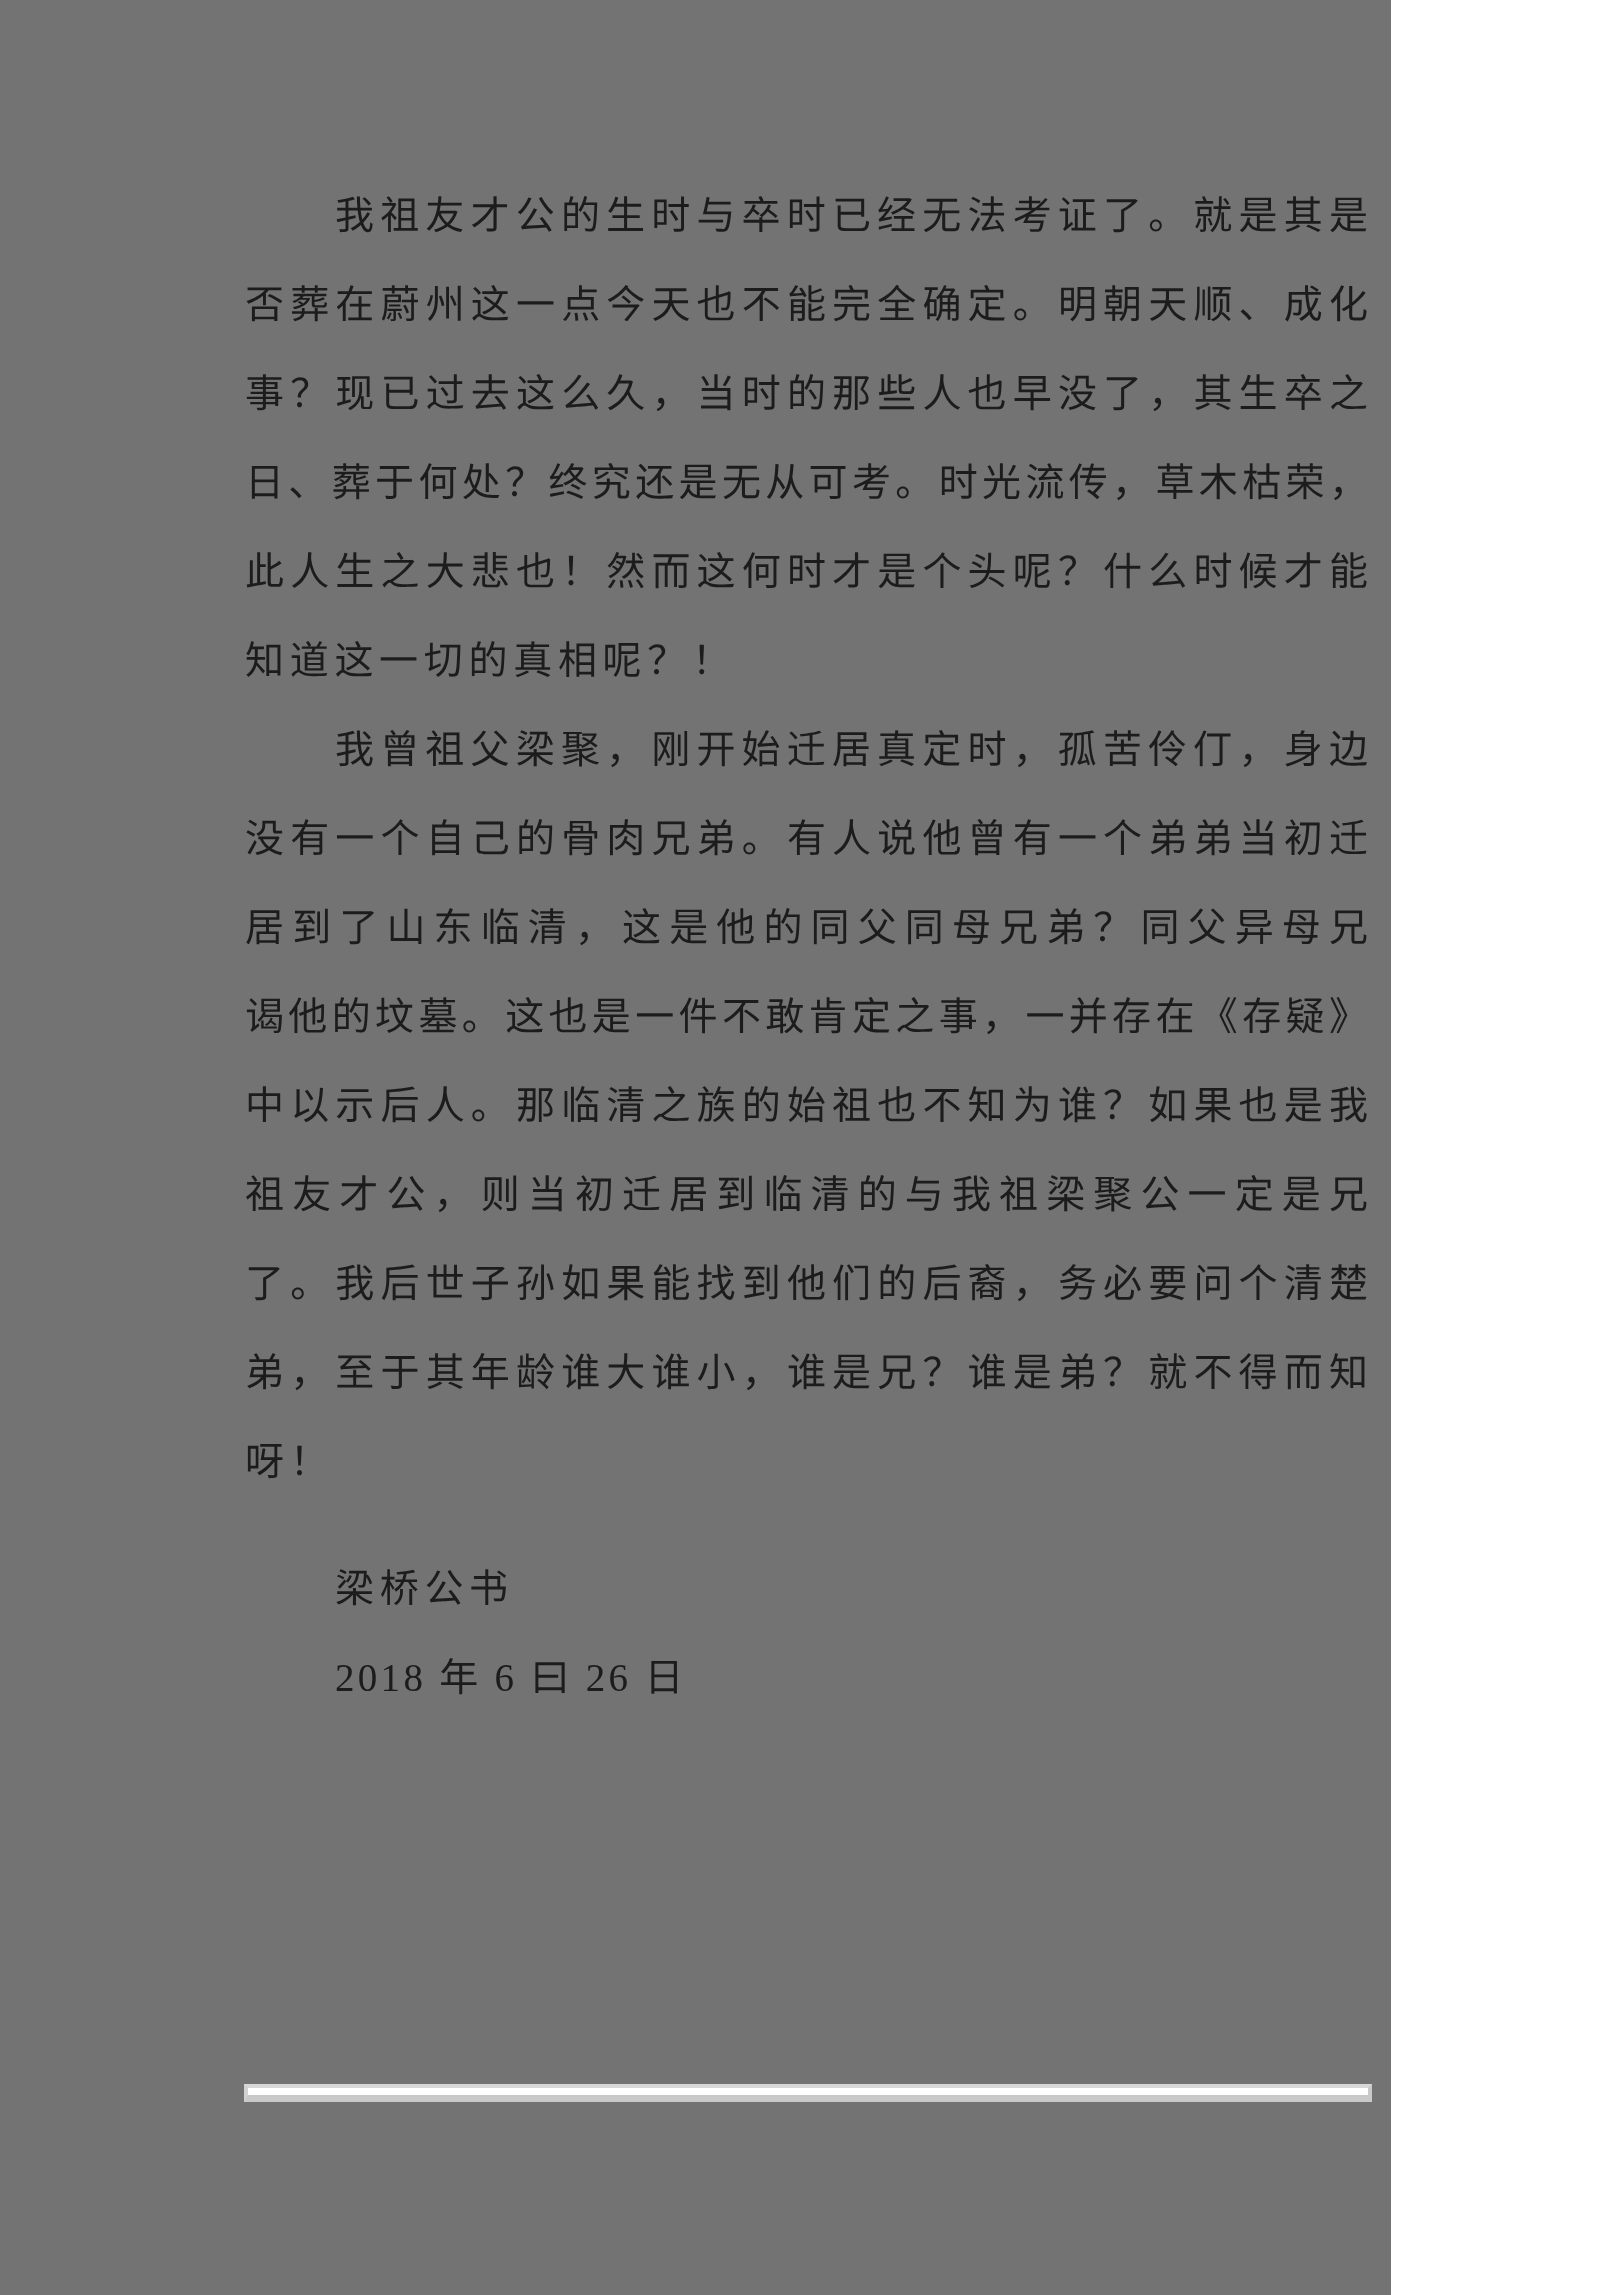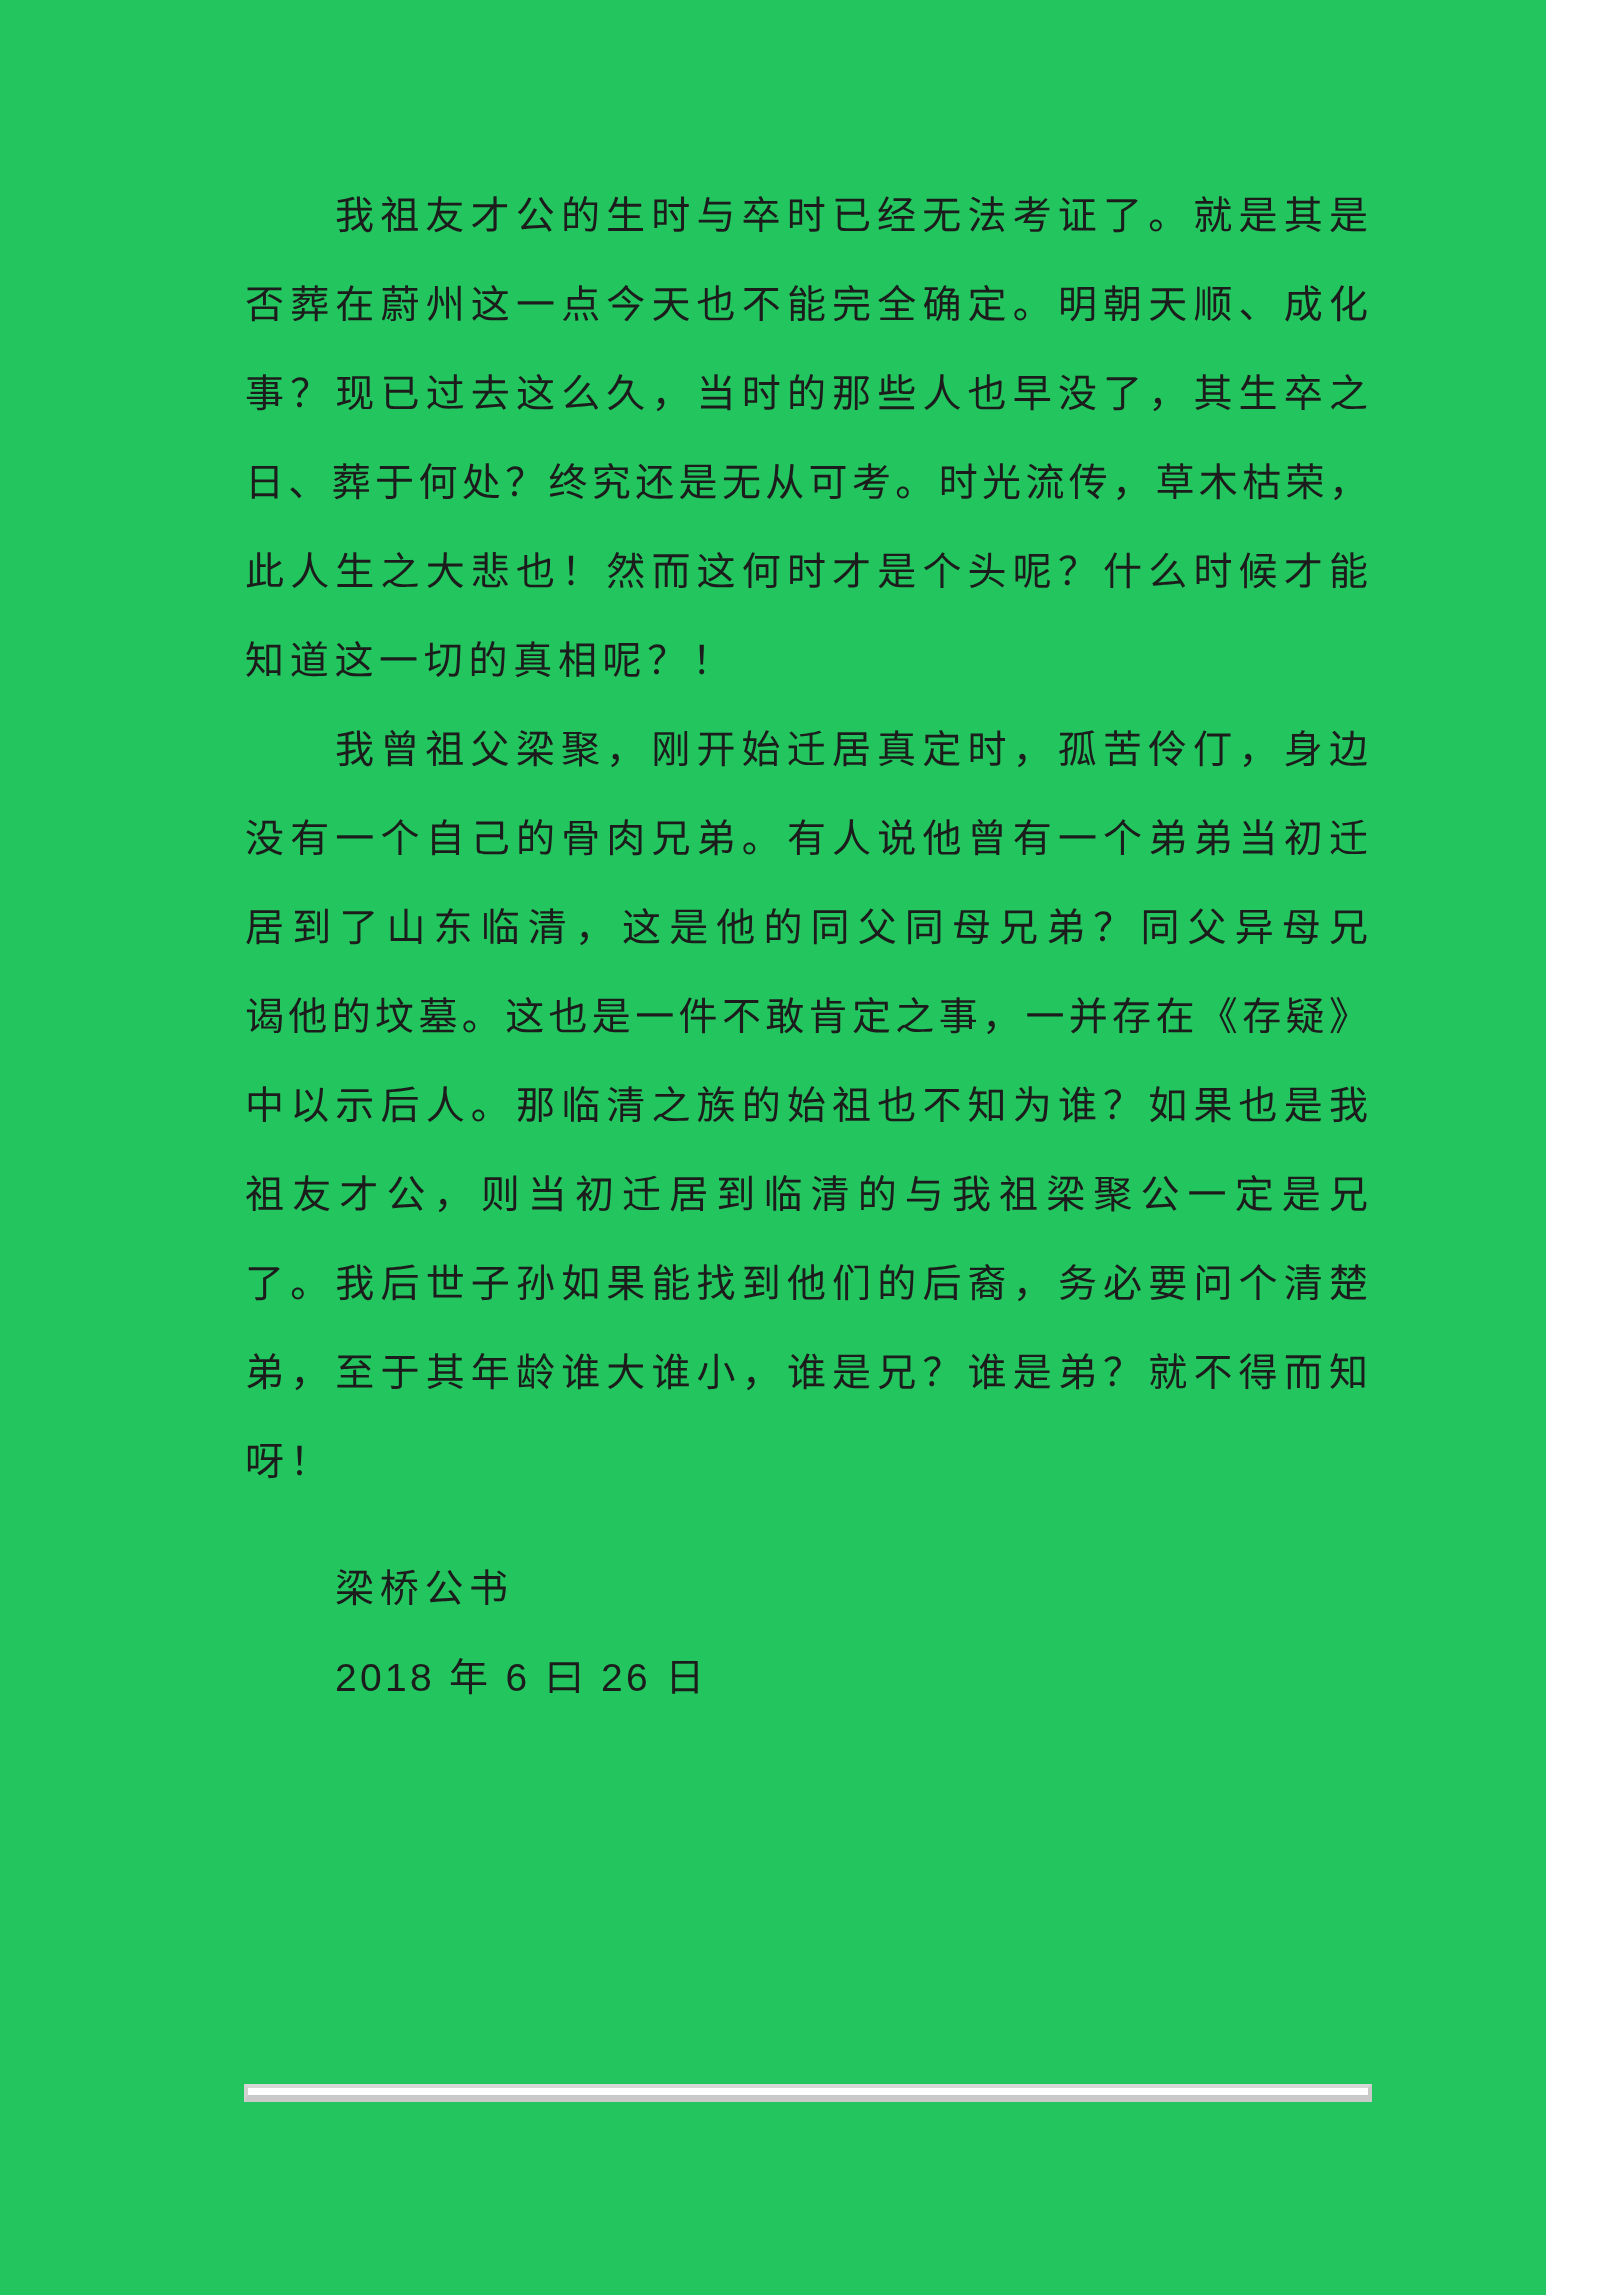--- a/index.html
+++ b/index.html
@@ -2,23 +2,23 @@
 <html lang="zh-CN" style="font-size:13px"><head>
 <meta charset="utf-8">
 <style>
   html, body {
     margin: 0;
     padding: 0;
     background: #ffffff;
   }
   .page {
     position: relative;
-    width: 1546px;
+    width: 1391px;
     height: 2295px;
-    background: #22c55e;
+    background: #737373;
     overflow: hidden;
   }
   .content {
     position: absolute;
     left: 245px;
     top: 171px;
     width: 1127px;
     color: #1c1c1c;
     font-family: "Liberation Serif", "DejaVu Serif", serif;
     font-size: 39px;
@@ -37,21 +37,21 @@
     white-space: normal;
     letter-spacing: 4.1px;
     text-align: justify;
     text-align-last: justify;
     text-justify: inter-character;
   }
   .line.indent {
     text-indent: 90px;
   }
   .line.sans {
-    font-family: Liberation Sans, sans-serif;
+    font-family: Liberation Serif, serif;
     letter-spacing: 3.3px;
   }
   .spacer {
     width: 100%;
   }
   .divider {
     position: absolute;
     left: 244px;
     top: 2084px;
     width: 1120px;

